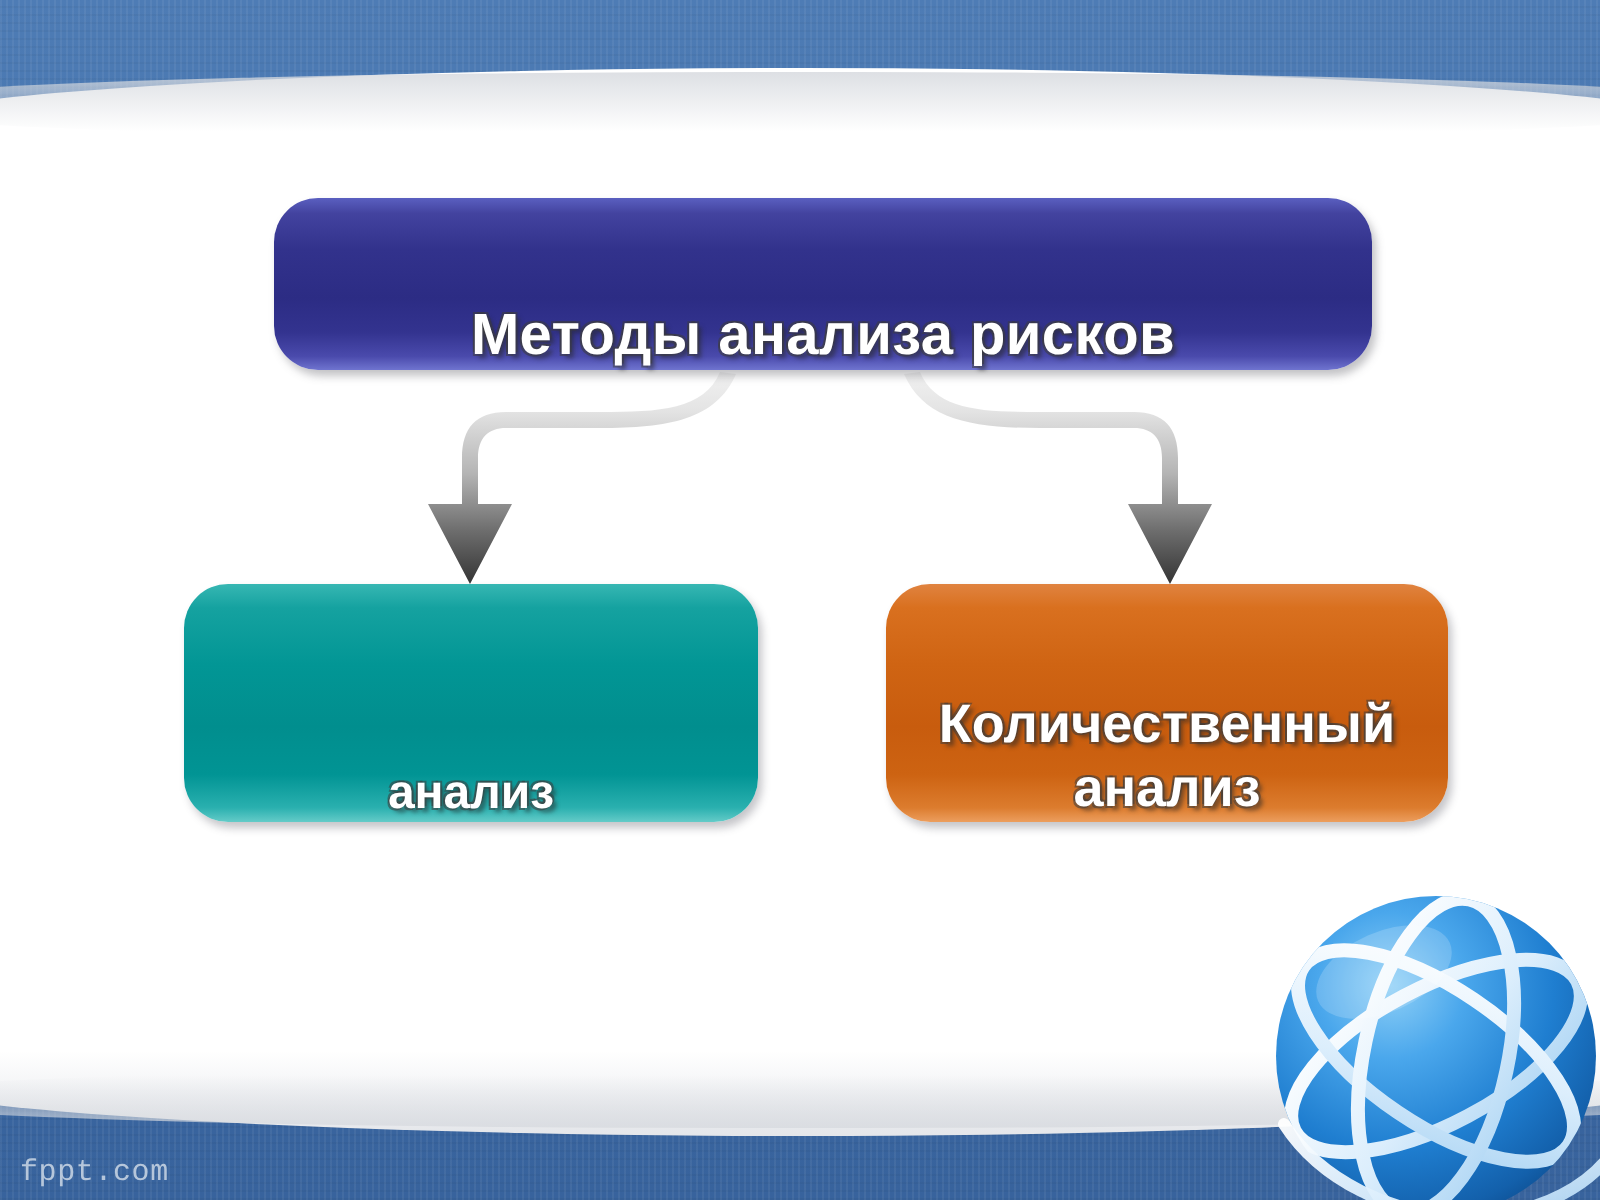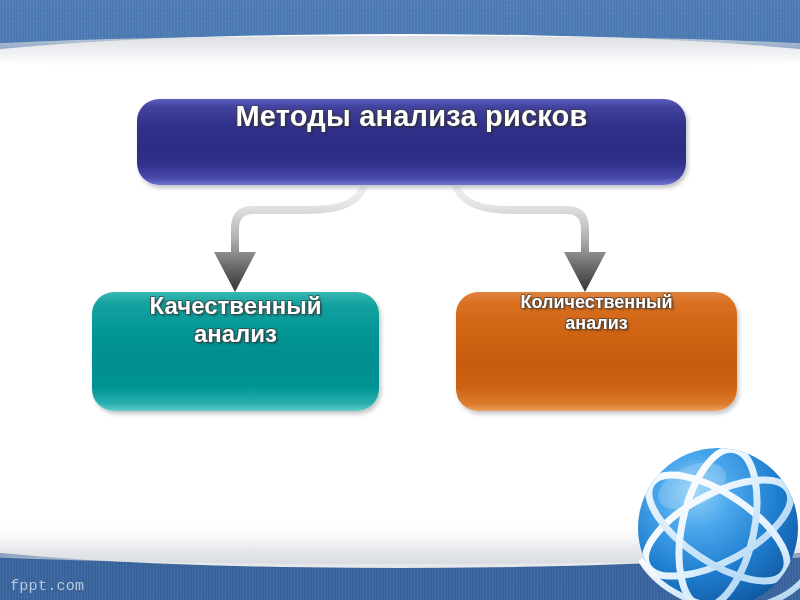--- a/index.html
+++ b/index.html
@@ -101,21 +101,21 @@
     width: 182px;
     height: 182px;
     z-index: 6;
   }
 
   
   .node {
     position: absolute;
     box-sizing: border-box;
     display: flex;
-    align-items: flex-start;
+    align-items: flex-end;
     justify-content: center;
     text-align: center;
     color: #ffffff;
     font-weight: bold;
     z-index: 7;
     line-height: 1.18;
     text-shadow:
       -1px -1px 0 rgba(60,60,60,.55),
        1px -1px 0 rgba(60,60,60,.55),
       -1px  1px 0 rgba(60,60,60,.55),
@@ -155,26 +155,26 @@
         #15a2a0 10%,
         #029695 34%,
         #018e8e 60%,
         #019494 80%,
         #2ab0af 94%,
         #64cbc8 100%);
     box-shadow: 2px 3px 4px rgba(80,80,90,.33);
   }
 
   .node-right {
-    left: 456px;
+    left: 443px;
     top: 292px;
     width: 281px;
     height: 119px;
     border-radius: 22px;
-    font-size: 18px;
+    font-size: 27px;
     background:
       linear-gradient(180deg,
         #e08340 0%,
         #d9701f 10%,
         #cf6413 34%,
         #c85c0e 60%,
         #cd6312 80%,
         #dc7c2e 94%,
         #ec9e5e 100%);
     box-shadow: 2px 3px 4px rgba(80,80,90,.33);
@@ -255,21 +255,20 @@
                Z" fill="url(#arrowGradR)"></path>
     </g>
   </svg>
 
   <div class="node node-title">
     <span>Методы анализа рисков</span>
   </div>
 
   <div class="node node-left">
     <div>
-      <span>Качественный</span>
       <span>анализ</span>
     </div>
   </div>
 
   <div class="node node-right">
     <div>
       <span>Количественный</span>
       <span>анализ</span>
     </div>
   </div>

